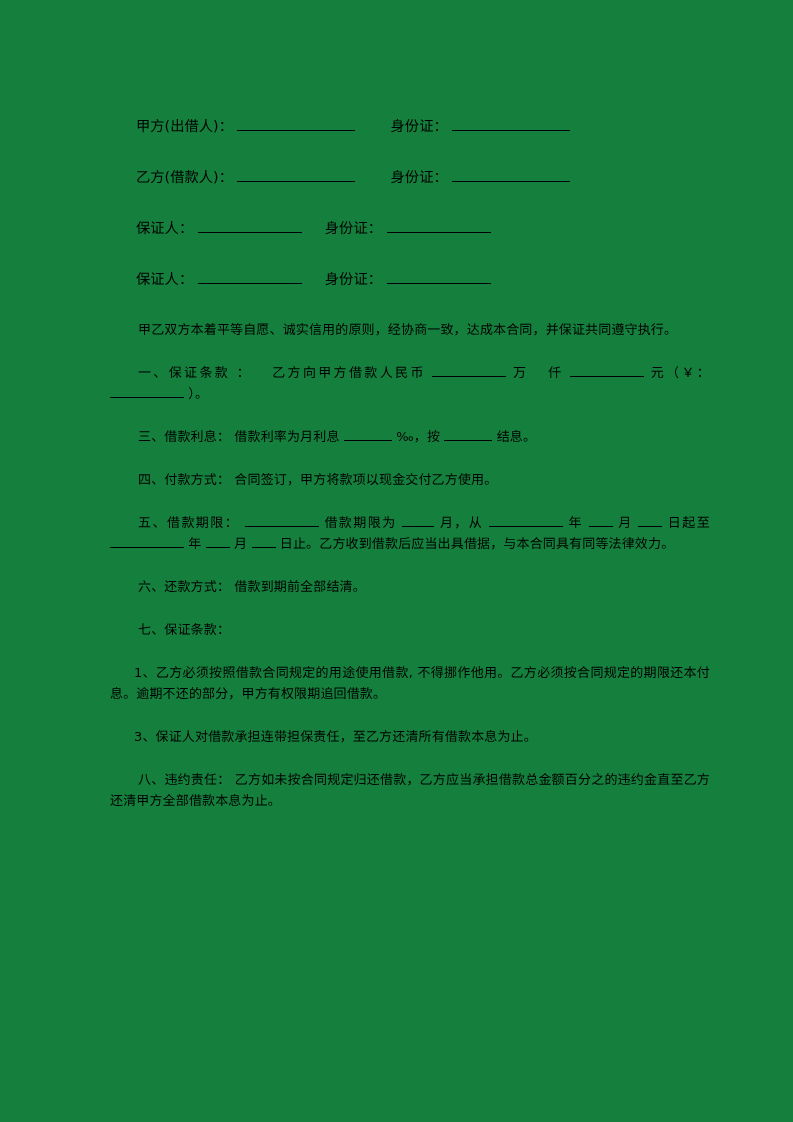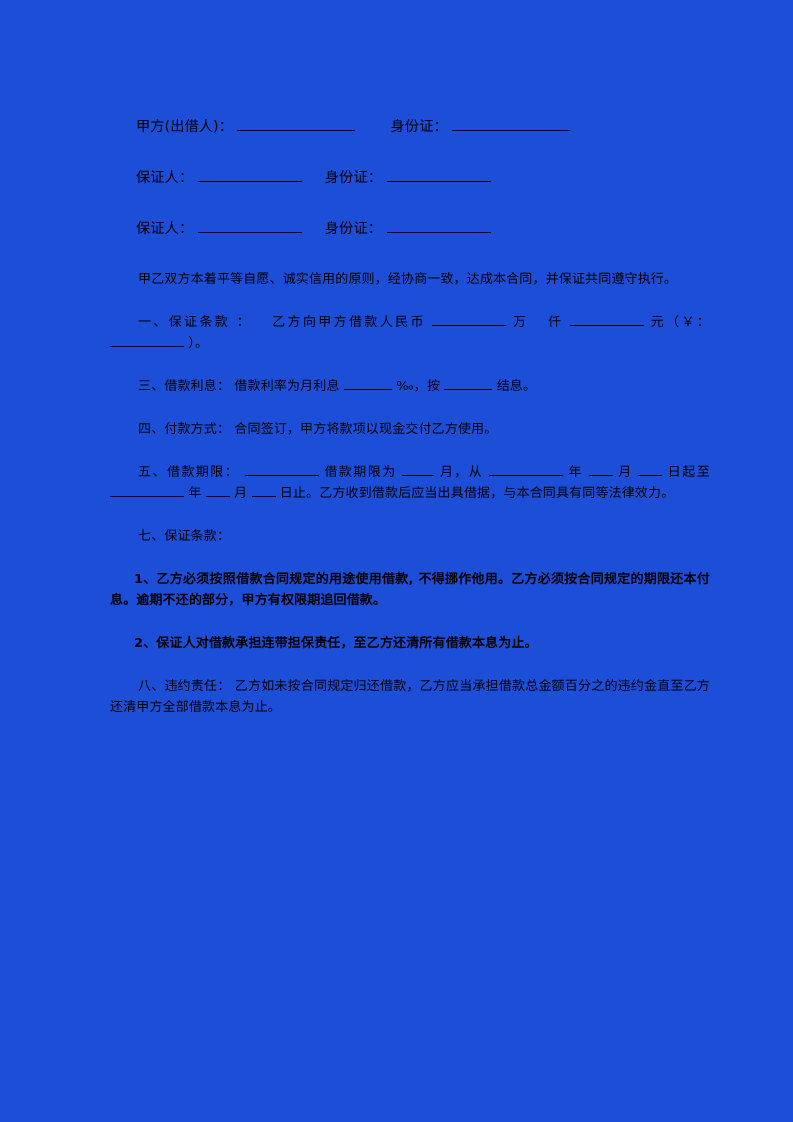--- a/index.html
+++ b/index.html
@@ -8,21 +8,21 @@
     background: #ffffff;
   }
   body {
     font-family: "DejaVu Sans", "Liberation Sans", sans-serif;
     color: #000000;
   }
   .page {
     position: relative;
     width: 793px;
     height: 1122px;
-    background: #1d4ed8;
+    background: #15803d;
     box-sizing: border-box;
     overflow: hidden;
   }
   .content {
     position: absolute;
     left: 110px;
     top: 115px;
     width: 600px;
   }
   .para {
@@ -30,21 +30,20 @@
     line-height: 1.62;
     margin: 0 0 22px 0;
     text-align: justify;
     letter-spacing: 0.15px;
   }
   .indent {
     text-indent: 28px;
   }
   .indent-sm {
     text-indent: 24px;
-    font-weight: bold;
   }
   .blank {
     display: inline-block;
     border-bottom: 1px solid #000;
     vertical-align: baseline;
     height: 1.05em;
   }
   .b-xl { width: 118px; }
   .b-lg { width: 104px; }
   .b-md { width: 74px; }
@@ -70,20 +69,27 @@
   <div class="content">
 
     <div class="sig-row">
       <span>甲方(出借人)：</span>
       <span class="blank b-xl"></span>
       <span class="gap-lg"></span>
       <span>身份证：</span>
       <span class="blank b-xl"></span>
     </div>
 
+    <div class="sig-row">
+      <span>乙方(借款人)：</span>
+      <span class="blank b-xl"></span>
+      <span class="gap-lg"></span>
+      <span>身份证：</span>
+      <span class="blank b-xl"></span>
+    </div>
 
     <div class="sig-row">
       <span>保证人：</span>
       <span class="blank b-lg"></span>
       <span class="gap-md"></span>
       <span>身份证：</span>
       <span class="blank b-lg"></span>
     </div>
 
     <div class="sig-row">
@@ -138,26 +144,30 @@
       <span class="blank b-xxs"></span>
       <span>日起至</span>
       <span class="blank b-md"></span>
       <span>年</span>
       <span class="blank b-xxs"></span>
       <span>月</span>
       <span class="blank b-xxs"></span>
       <span>日止。乙方收到借款后应当出具借据，与本合同具有同等法律效力。</span>
     </p>
 
+    <p class="para indent">
+      <span>六、还款方式：</span>
+      <span>借款到期前全部结清。</span>
+    </p>
 
     <p class="para indent">七、保证条款：</p>
 
     <p class="para indent-sm">1、乙方必须按照借款合同规定的用途使用借款, 不得挪作他用。乙方必须按合同规定的期限还本付息。逾期不还的部分，甲方有权限期追回借款。</p>
 
-    <p class="para indent-sm">2、保证人对借款承担连带担保责任，至乙方还清所有借款本息为止。</p>
+    <p class="para indent-sm">3、保证人对借款承担连带担保责任，至乙方还清所有借款本息为止。</p>
 
     <p class="para indent">
       <span>八、违约责任：</span>
       <span>乙方如未按合同规定归还借款，乙方应当承担借款总金额百分之的违约金直至乙方还清甲方全部借款本息为止。</span>
     </p>
 
   </div>
 </div>
 
 </body></html>

